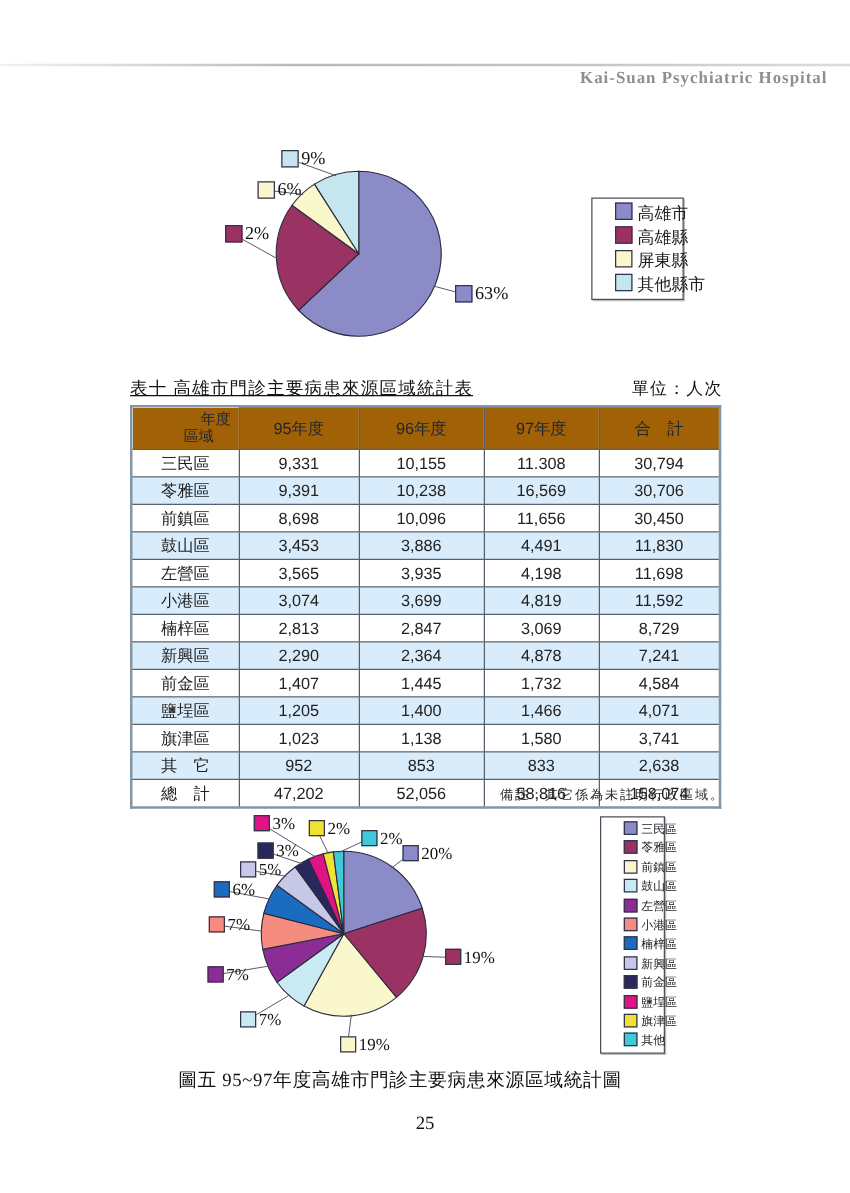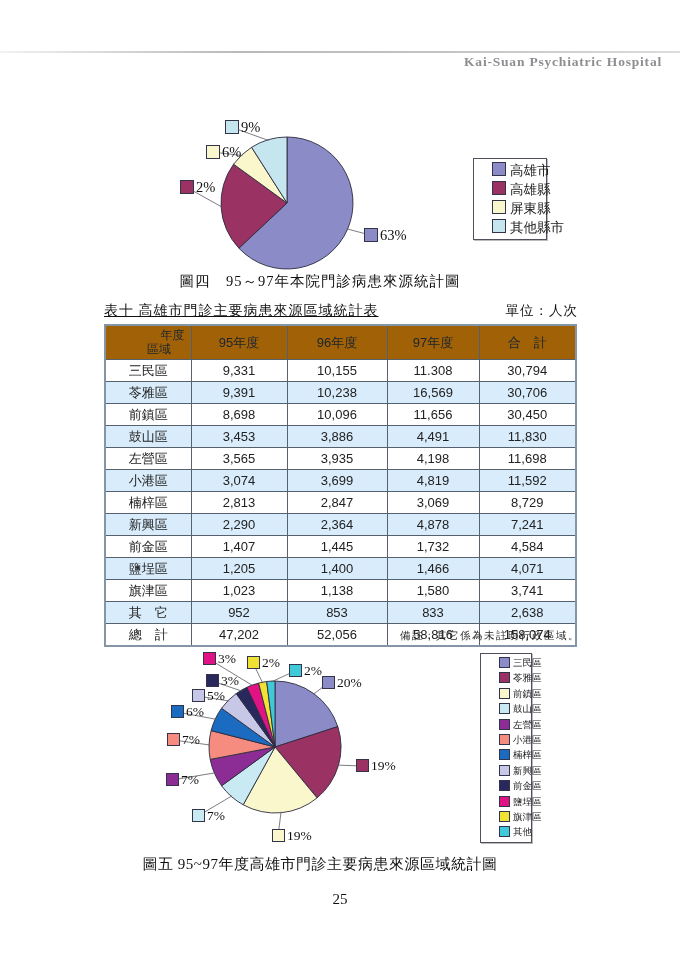--- a/index.html
+++ b/index.html
@@ -114,21 +114,20 @@
         <div class="legend-item">
           <span class="swatch" style="background: rgb(249, 247, 203);"></span>
           <span>屏東縣</span>
         </div>
         <div class="legend-item">
           <span class="swatch" style="background: rgb(197, 230, 239);"></span>
           <span>其他縣市</span>
         </div>
       </div>
     </section>
-  <div class="caption caption4">圖四　95～97年本院門診病患來源統計圖</div>
 
   <div class="table-title-row">
     <span class="table-title">表十 高雄市門診主要病患來源區域統計表</span>
     <span class="table-unit">單位：人次</span>
   </div>
 
   <table class="stats-table">
     <colgroup>
       <col style="width:86px">
         <col style="width:96px">

